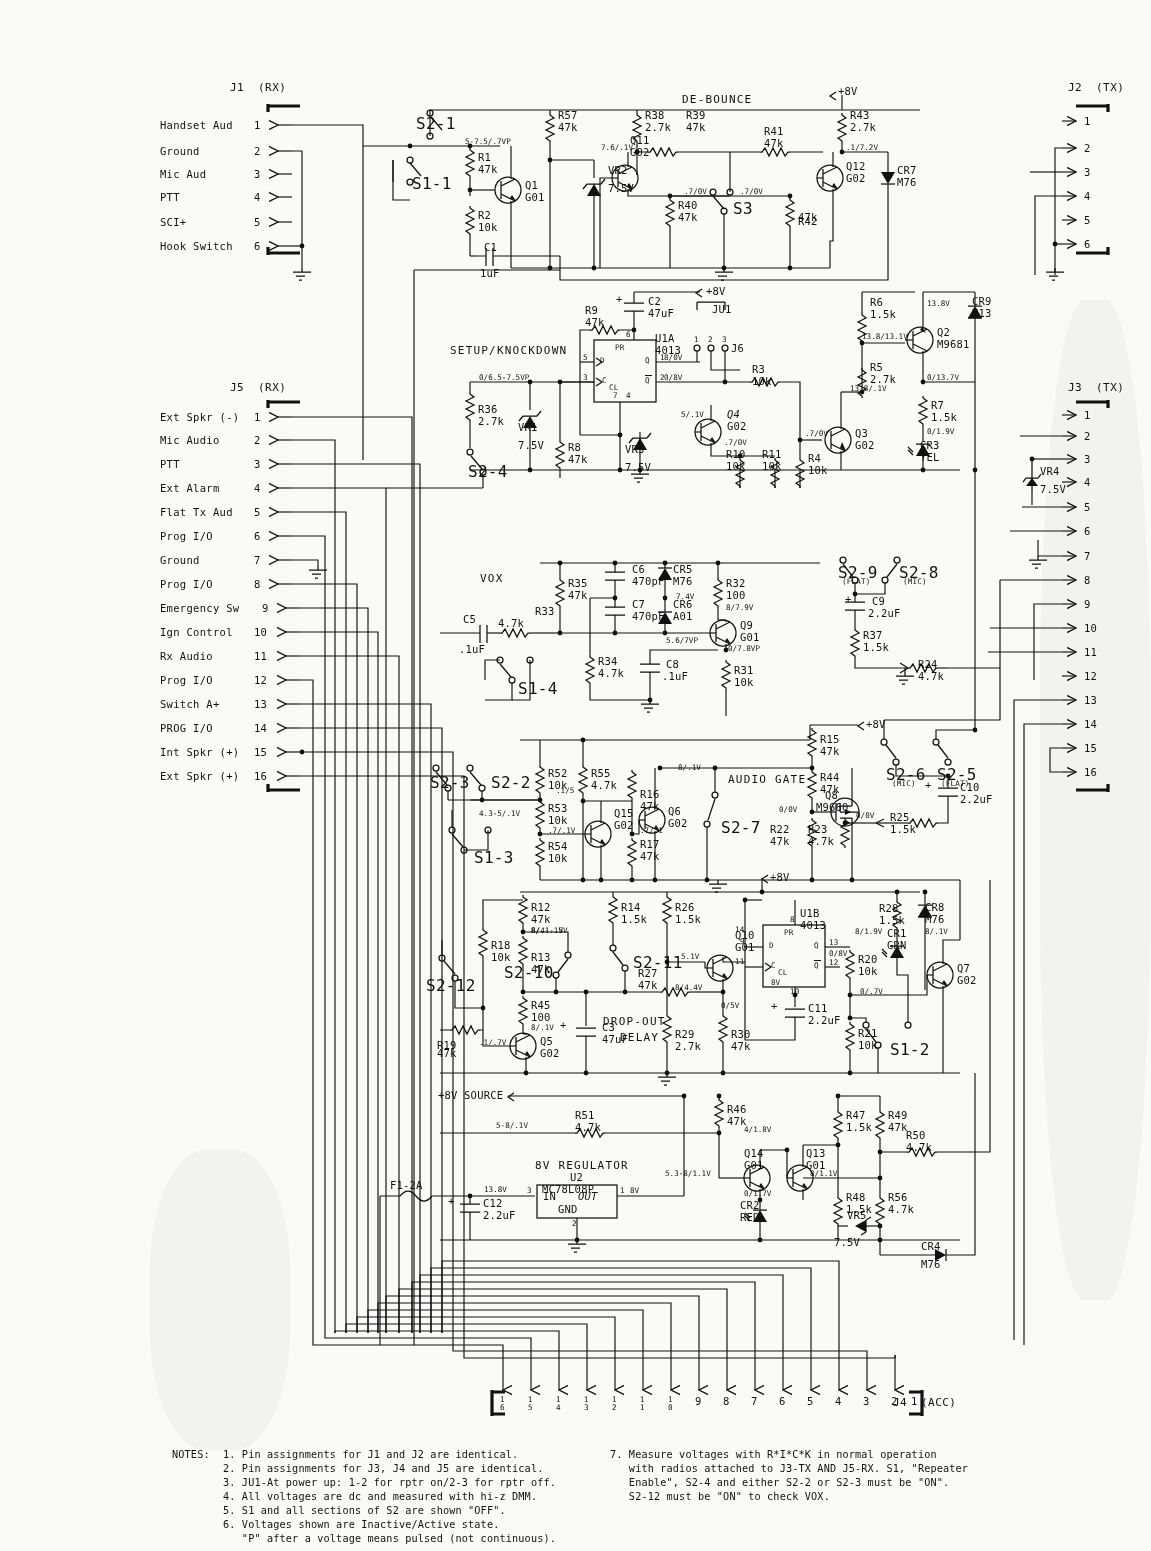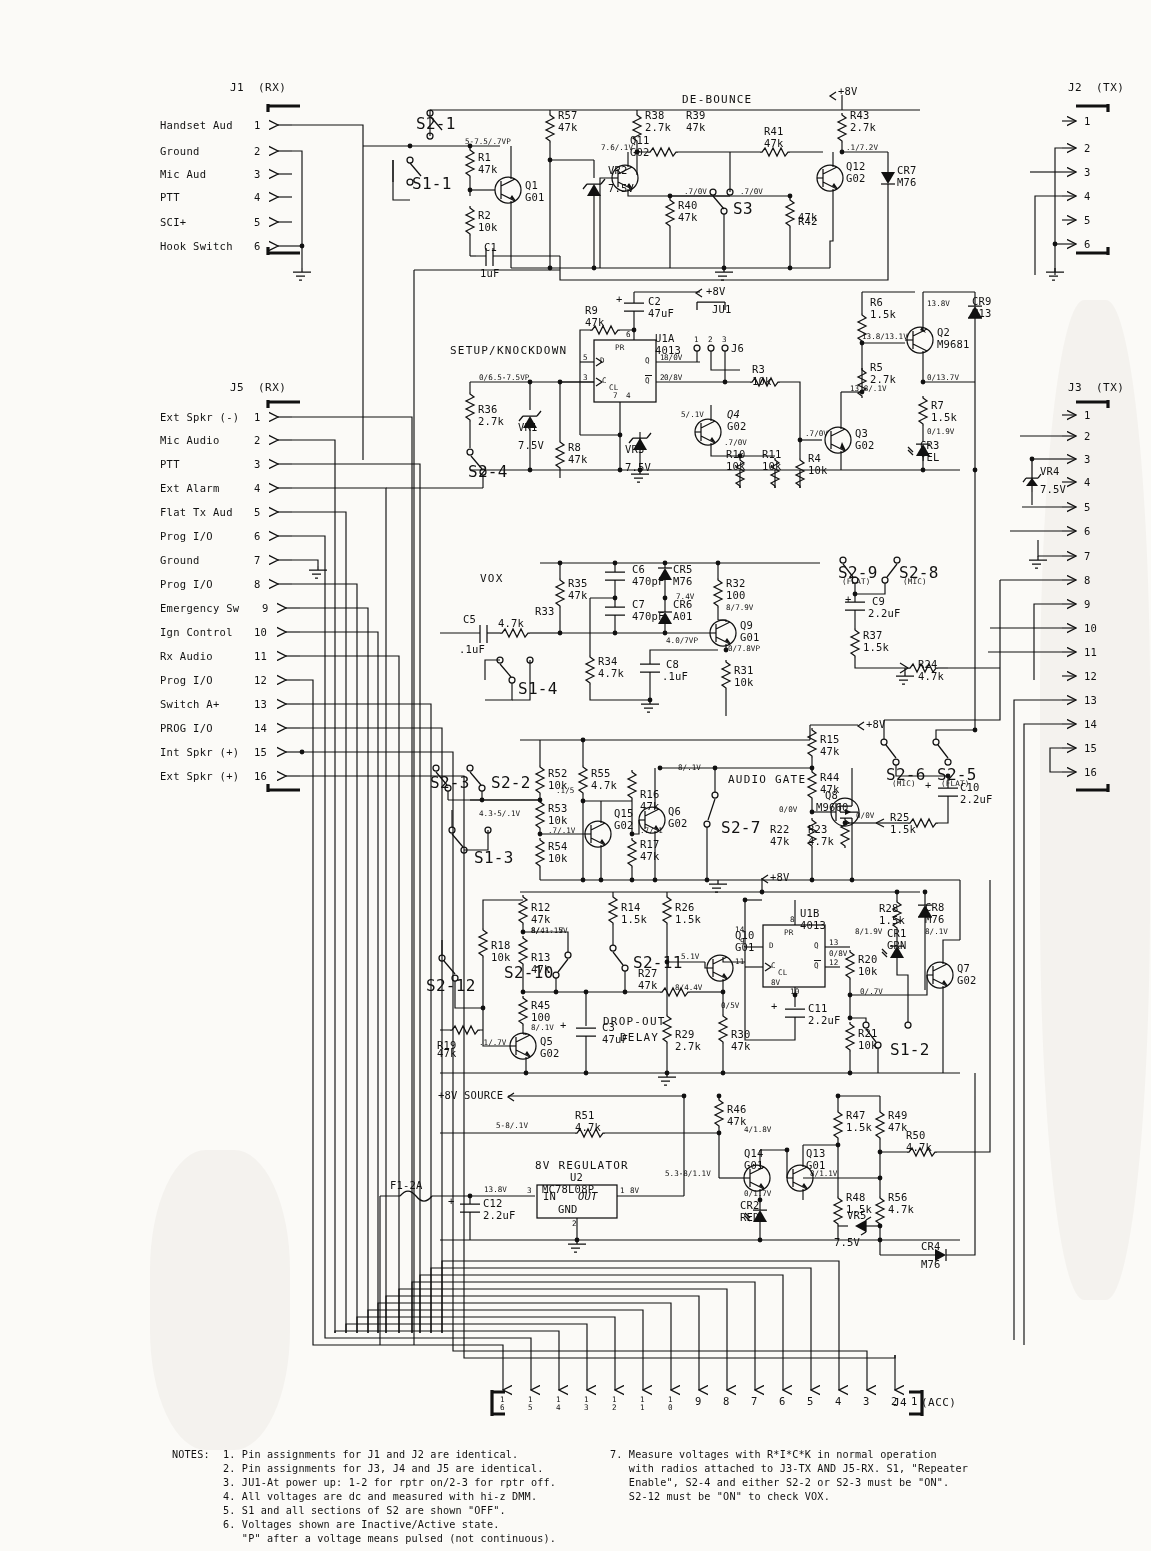--- a/index.html
+++ b/index.html
@@ -1446,21 +1446,21 @@
   <div class="t vlt" style="left:862px;top:333px;">13.8/13.1V</div>
   <div class="t vlt" style="left:927px;top:300px;">13.8V</div>
   <div class="t vlt" style="left:927px;top:374px;">0/13.7V</div>
   <div class="t vlt" style="left:850px;top:385px;">13.8/.1V</div>
   <div class="t vlt" style="left:927px;top:428px;">0/1.9V</div>
   <div class="t vlt" style="left:681px;top:411px;">5/.1V</div>
   <div class="t vlt" style="left:724px;top:439px;">.7/0V</div>
   <div class="t vlt" style="left:805px;top:430px;">.7/0V</div>
   <div class="t vlt" style="left:676px;top:593px;">7.4V</div>
   <div class="t vlt" style="left:726px;top:604px;">8/7.9V</div>
-  <div class="t vlt" style="left:666px;top:637px;">4.0/7VP</div>
+  <div class="t vlt" style="left:666px;top:637px;">5.6/7VP</div>
   <div class="t vlt" style="left:728px;top:645px;">0/7.8VP</div>
   <div class="t vlt" style="left:556px;top:787px;">.1/5</div>
   <div class="t vlt" style="left:479px;top:810px;">4.3-5/.1V</div>
   <div class="t vlt" style="left:548px;top:827px;">.7/.1V</div>
   <div class="t vlt" style="left:640px;top:827px;">.7/.1</div>
   <div class="t vlt" style="left:678px;top:764px;">8/.1V</div>
   <div class="t vlt" style="left:779px;top:806px;">0/0V</div>
   <div class="t vlt" style="left:856px;top:812px;">0/0V</div>
   <div class="t vlt" style="left:531px;top:927px;">8/4-.1V</div>
   <div class="t vlt" style="left:531px;top:927px;">8/.1-.5V</div>

